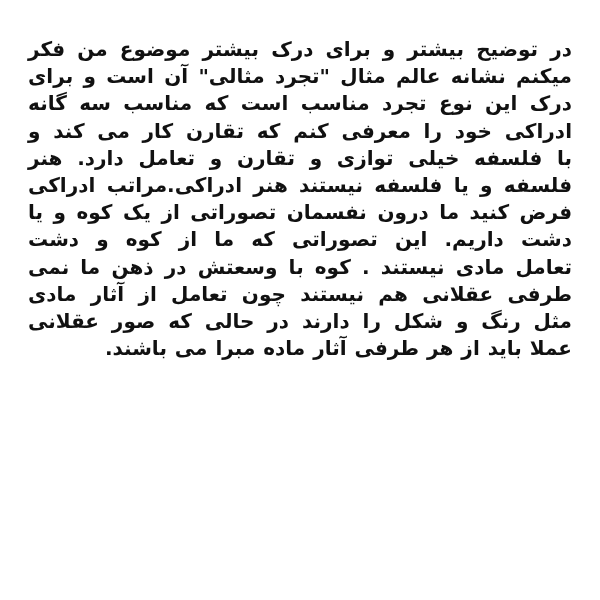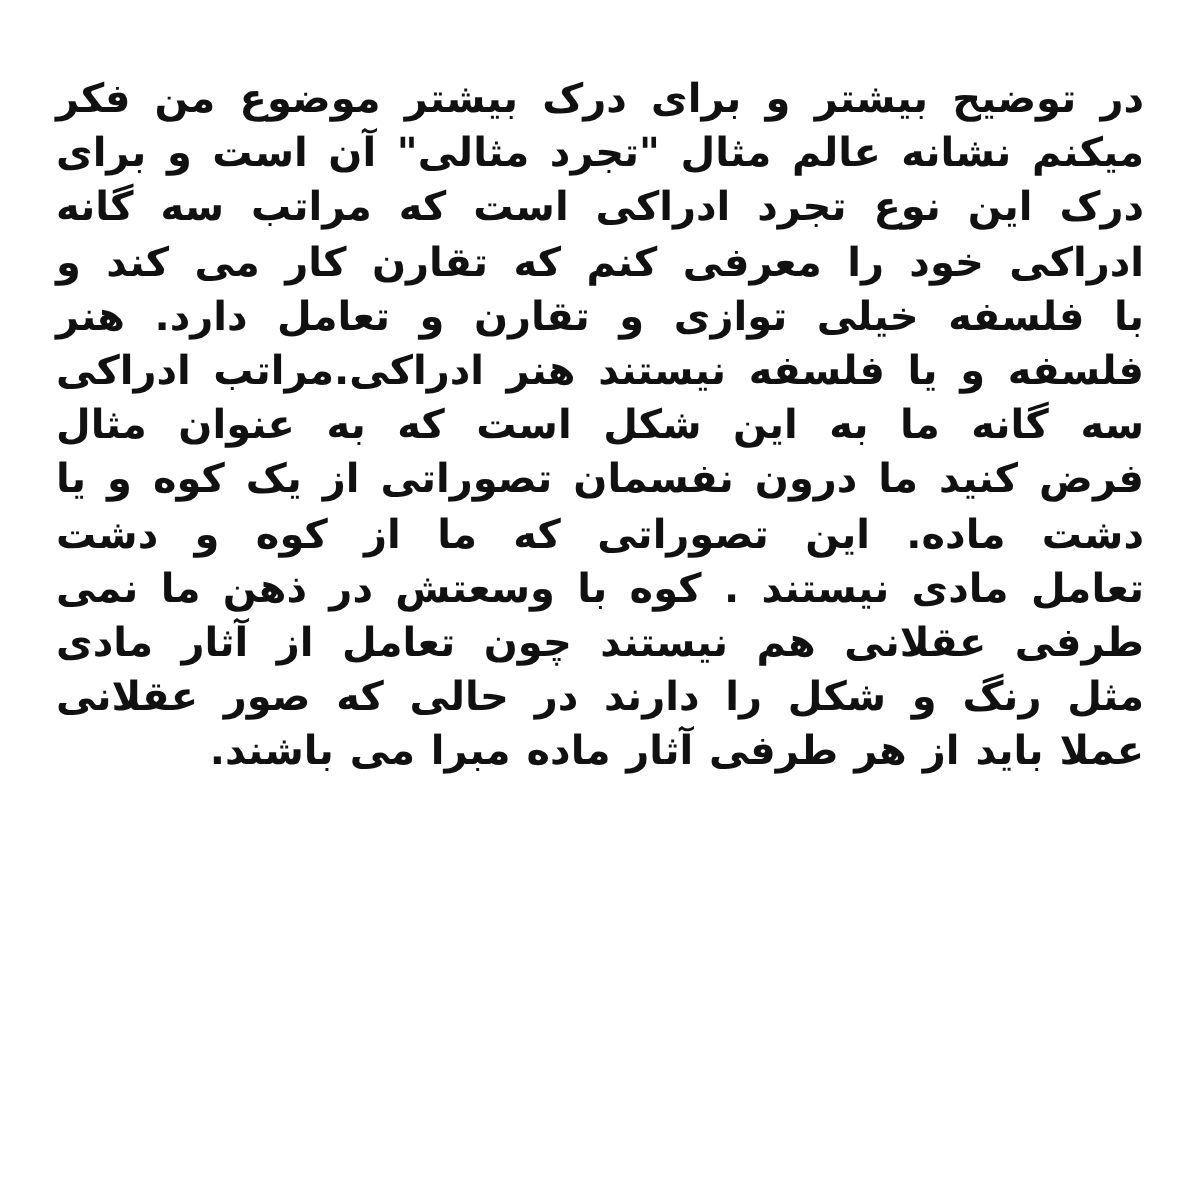--- a/index.html
+++ b/index.html
@@ -36,24 +36,23 @@
     .line.last {
       text-align-last: right;
     }
   </style>
 </head>
 <body>
 
 <div class="page">
   <div class="line">در توضیح بیشتر و برای درک بیشتر موضوع من فکر</div>
   <div class="line">میکنم نشانه عالم مثال "تجرد مثالی" آن است و برای</div>
-  <div class="line">درک این نوع تجرد ادراکی است که مراتب سه گانه</div>
+  <div class="line">درک این نوع تجرد مناسب است که مناسب سه گانه</div>
   <div class="line">ادراکی خود را معرفی کنم که تقارن کار می کند و</div>
   <div class="line">با فلسفه خیلی توازی و تقارن و تعامل دارد. هنر</div>
   <div class="line">فلسفه و یا فلسفه نیستند هنر ادراکی.مراتب ادراکی</div>
-  <div class="line">سه گانه ما به این شکل است که به عنوان مثال</div>
   <div class="line">فرض کنید ما درون نفسمان تصوراتی از یک کوه و یا</div>
-  <div class="line">دشت ماده. این تصوراتی که ما از کوه و دشت</div>
+  <div class="line">دشت داریم. این تصوراتی که ما از کوه و دشت</div>
   <div class="line">تعامل مادی نیستند . کوه با وسعتش در ذهن ما نمی</div>
   <div class="line">طرفی عقلانی هم نیستند چون تعامل از آثار مادی</div>
   <div class="line">مثل رنگ و شکل را دارند در حالی که صور عقلانی</div>
   <div class="line last">عملا باید از هر طرفی آثار ماده مبرا می باشند.</div>
 </div>
 
 </body></html>

